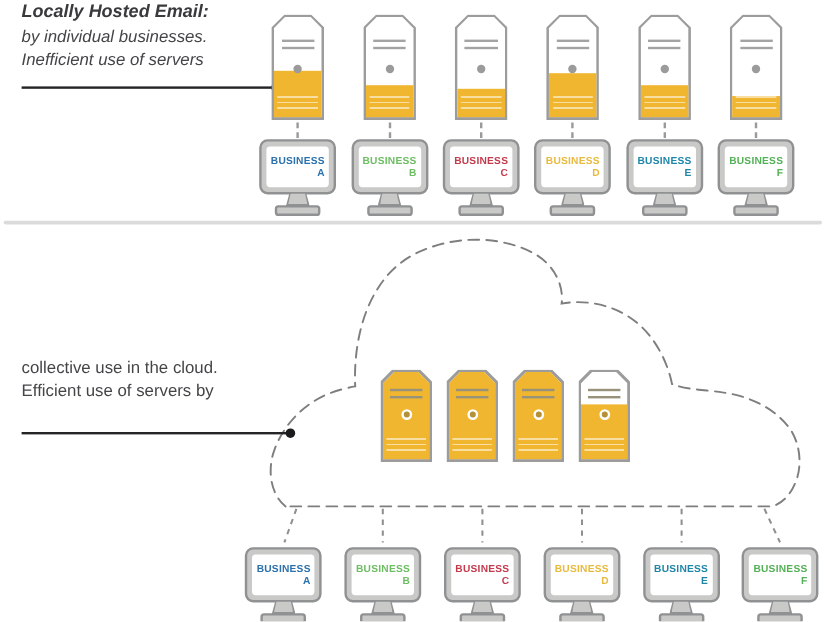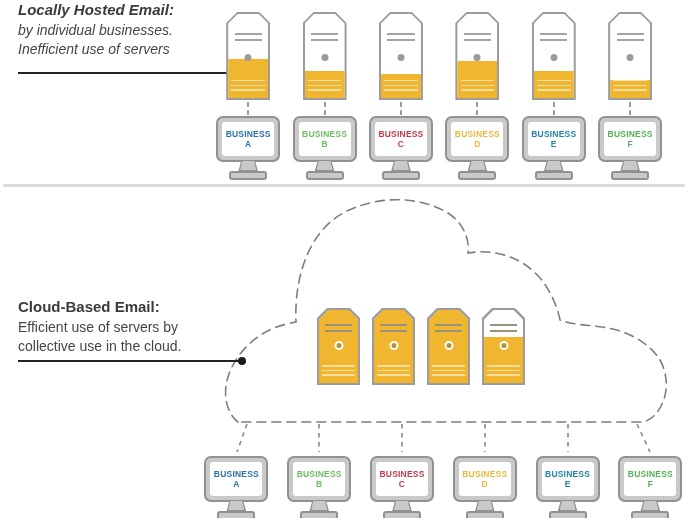--- a/index.html
+++ b/index.html
@@ -45,21 +45,21 @@
   .server.top .s-dot{top:40px}
   .server.cloud .s-dot{top:31px;background:#b49136;border:2px solid #fff;width:5px;height:5px;}
   
   .t-conn{width:0;height:13px;margin:2px 0 1px;border-left:2px dashed #9a9a9a;}
   
   .monitor{display:flex;flex-direction:column;align-items:center;}
   .m-body{position:relative;width:64px;height:46px;background:var(--c-mon,#c9c9c8);
     border:2px solid var(--c-mon-outline,#8f9192);border-radius:7px;box-sizing:border-box;}
   .m-screen{position:absolute;inset:4px;background:#fff;border-radius:3px;
     display:flex;flex-direction:column;align-items:center;justify-content:center;}
-  .m-label{font-size:8.5px;font-weight:700;letter-spacing:.2px;line-height:10.5px;text-align:center;}
+  .m-label{font-size:8.5px;font-weight:700;letter-spacing:.2px;line-height:10.5px;text-align:right;}
   .m-stand{position:relative;width:20px;height:11px;margin-top:-1px;
     clip-path:polygon(15% 0,85% 0,100% 100%,0 100%);background:var(--c-mon-outline,#8f9192);}
   .m-stand::after{content:"";position:absolute;left:2px;right:2px;top:0;bottom:2px;
     clip-path:polygon(13% 0,87% 0,100% 100%,0 100%);background:var(--c-mon,#c9c9c8);}
   .m-base{width:38px;height:9px;margin-top:-1px;background:var(--c-mon,#c9c9c8);
     border:2px solid var(--c-mon-outline,#8f9192);border-radius:3px;box-sizing:border-box;}
 </style>
 </head>
 <body>
 
@@ -241,23 +241,22 @@
           </div>
           <div class="m-stand"></div>
           <div class="m-base"></div>
         </div>
       </div>
     </div>
 
   <div class="divider"></div>
 
   <div class="callout callout-bottom">
-    <h2>Cloud-Based Email:</h2>
+    <p>collective use in the cloud.</p>
     <p>Efficient use of servers by</p>
-    <p>collective use in the cloud.</p>
   </div>
   <div class="leader leader-bottom">
     <span class="dot"></span>
   </div>
 
   <div class="cloud-row" id="cloud-row">
       <div class="server cloud">
         <div class="server-inner">
           <div class="s-fill" style="height: 100%;">
             <div class="s-stripes"></div>

